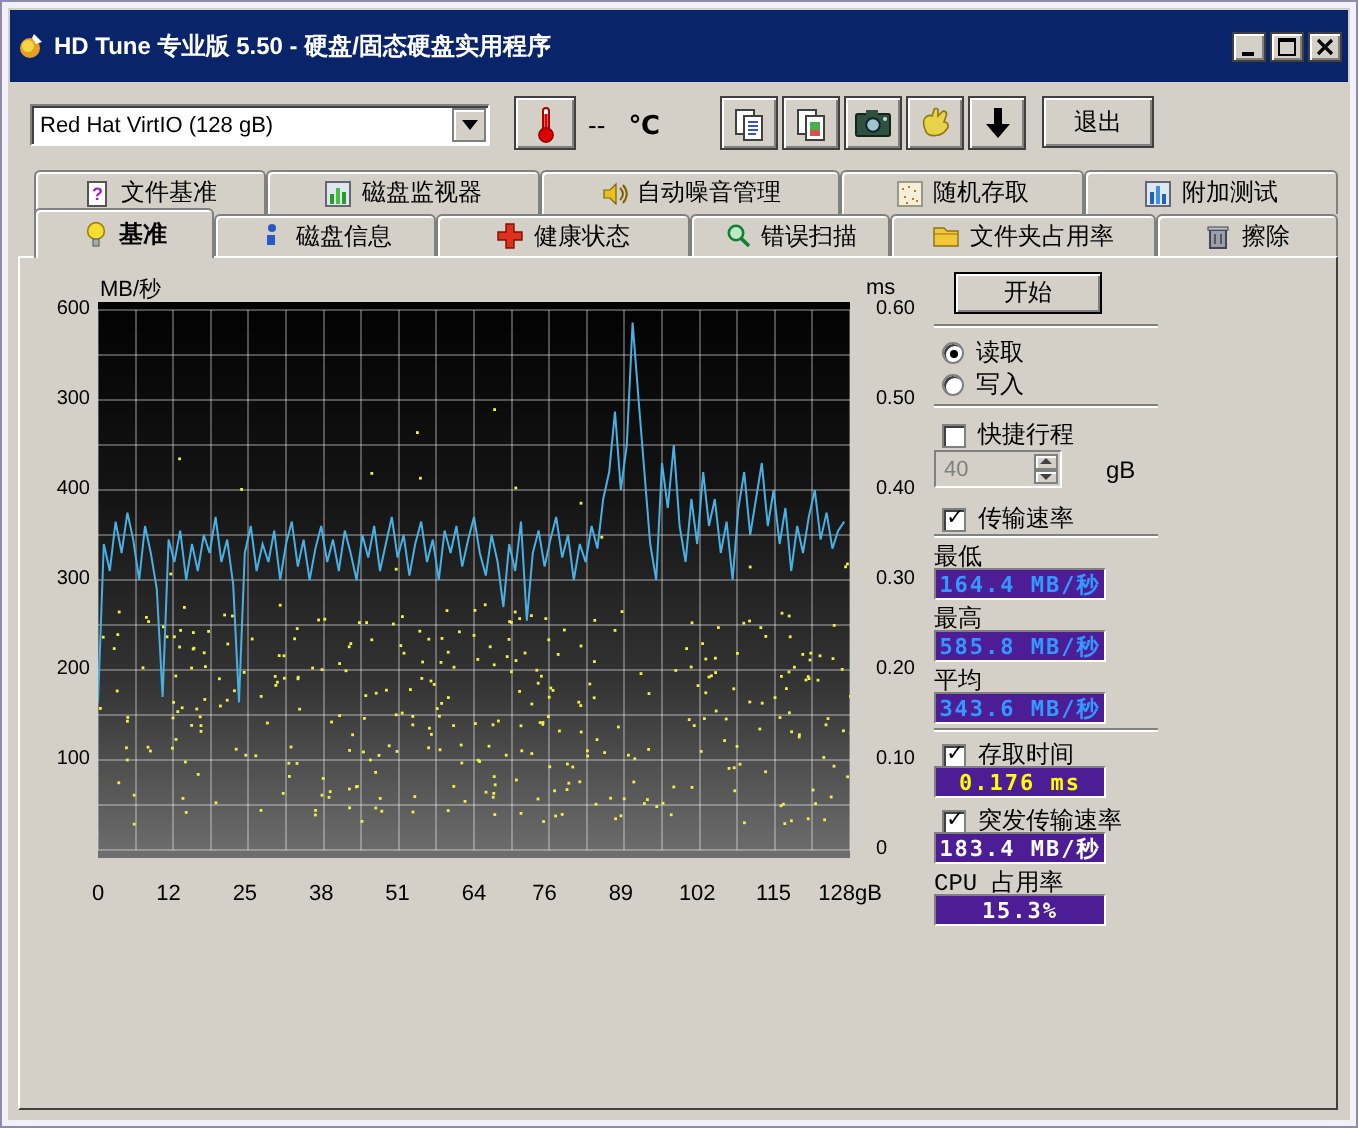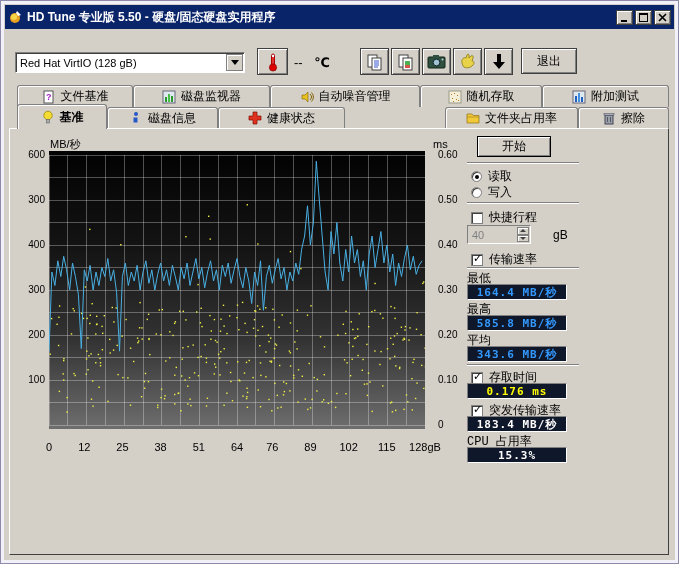--- a/index.html
+++ b/index.html
@@ -1,20 +1,20 @@
 <!DOCTYPE html>
 <html><head>
 <meta charset="utf-8">
 <style>
   html,body{margin:0;padding:0;background:#ffffff;}
   *{box-sizing:border-box;font-family:"Liberation Sans","DejaVu Sans",sans-serif;}
   .window{position:relative;width:679px;height:564px;background:#d4d0c8;
     border:1px solid #8e8aa8;box-shadow:inset 0 0 0 3px #f2f1fa;overflow:hidden;}
   
-  .titlebar{position:absolute;left:4px;top:4px;right:4px;height:24px;background:#0a246a;
+  .titlebar{position:absolute;left:4px;top:4px;right:4px;height:36px;background:#0a246a;
     display:flex;align-items:center;padding:0 3px;}
   .titlebar .title{color:#ffffff;font-size:12px;font-weight:bold;margin-left:5px;white-space:nowrap;}
   .winbtn{width:17px;height:15px;background:#d4d0c8;border:1px solid #404040;
     box-shadow:inset 1px 1px 0 #ffffff, inset -1px -1px 0 #808080;margin-left:2px;
     display:flex;align-items:center;justify-content:center;}
   .winbtns{margin-left:auto;display:flex;}
   
   .menubar{position:absolute;left:4px;top:25px;right:4px;height:20px;display:flex;align-items:center;}
   .menuitem{font-size:12px;padding:2px 8px;color:#000;}
   
@@ -59,21 +59,21 @@
     font-size:12px;display:flex;align-items:center;justify-content:center;z-index:5;}
   .sep{position:absolute;left:466px;width:112px;height:2px;border-top:1px solid #808080;border-bottom:1px solid #ffffff;z-index:5;}
   .ctl-row{position:absolute;left:470px;display:flex;align-items:center;gap:6px;z-index:5;font-size:12px;}
   .radio{width:11px;height:11px;border-radius:50%;background:#ffffff;border:1px solid #808080;
     box-shadow:inset 1px 1px 0 #404040;position:relative;flex:0 0 auto;}
   .radio.sel::after{content:"";position:absolute;left:2.5px;top:2.5px;width:4px;height:4px;border-radius:50%;background:#000;}
   .checkbox{width:12px;height:12px;background:#ffffff;border:1px solid #808080;
     box-shadow:inset 1px 1px 0 #404040;position:relative;flex:0 0 auto;font-family:"DejaVu Sans",sans-serif;}
   .checkbox.on::after{content:"✓";position:absolute;left:1px;top:-3px;font-size:11px;font-weight:bold;color:#000;}
   .grouplabel{position:absolute;left:466px;font-size:12px;color:#000;z-index:5;}
-  .lcd{position:absolute;left:466px;width:100px;height:16px;background:#0f172a;
+  .lcd{position:absolute;left:466px;width:86px;height:16px;background:#4c1d95;
     border:1px solid;border-color:#808080 #ffffff #ffffff #808080;z-index:5;
     font-family:"DejaVu Sans Mono",monospace;font-size:11px;font-weight:bold;
     display:flex;align-items:center;justify-content:center;letter-spacing:1px;}
   .lcd.blue{color:#3399ff;}
   .lcd.yellow{color:#ffff00;}
   .lcd.white{color:#ffffff;}
   .spinner{position:absolute;left:466px;top:224px;width:64px;height:19px;background:#d4d0c8;
     border:1px solid;border-color:#808080 #ffffff #ffffff #808080;z-index:5;
     font-size:11px;color:#808080;display:flex;align-items:center;padding-left:4px;}
   .spinbtns{position:absolute;right:1px;top:1px;bottom:1px;width:12px;display:flex;flex-direction:column;}
@@ -233,20 +233,27 @@
       <circle cx="7" cy="3" r="2" fill="#2858c8"></circle>
       <path d="M4.5 6.5 h4 v5 h-4 z" fill="#2858c8"></path>
     </svg>
     <span>磁盘信息</span>
   </div>
   <div class="tab row2" style="left:217px;width:127px;">
     <svg class="tabicon" viewBox="0 0 14 14">
       <path d="M5 1 h4 v4 h4 v4 h-4 v4 h-4 v-4 h-4 v-4 h4 z" fill="#e03020" stroke="#801000" stroke-width="0.7"></path>
     </svg>
     <span>健康状态</span>
+  </div>
+  <div class="tab row2" style="left:344px;width:100px;">
+    <svg class="tabicon" viewBox="0 0 14 14">
+      <circle cx="6" cy="5.5" r="3.6" fill="#bfe8c8" stroke="#108030" stroke-width="1.3"></circle>
+      <path d="M8.6 8.2 L12.5 12" stroke="#108030" stroke-width="1.8"></path>
+    </svg>
+    <span>错误扫描</span>
   </div>
   <div class="tab row2" style="left:444px;width:133px;">
     <svg class="tabicon" viewBox="0 0 14 14">
       <path d="M1 3 L6 3 L7.5 4.5 L13 4.5 L13 12 L1 12 Z" fill="#f0c838" stroke="#907010" stroke-width="0.7"></path>
       <path d="M1 6 h12" stroke="#907010" stroke-width="0.5"></path>
     </svg>
     <span>文件夹占用率</span>
   </div>
   <div class="tab row2" style="left:577px;width:91px;">
     <svg class="tabicon" viewBox="0 0 14 14">

